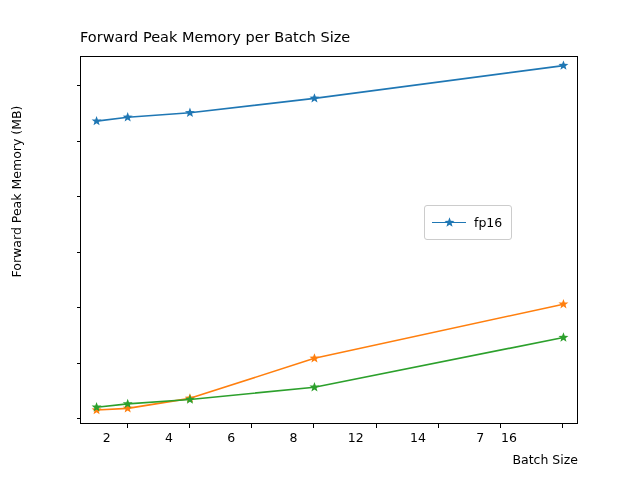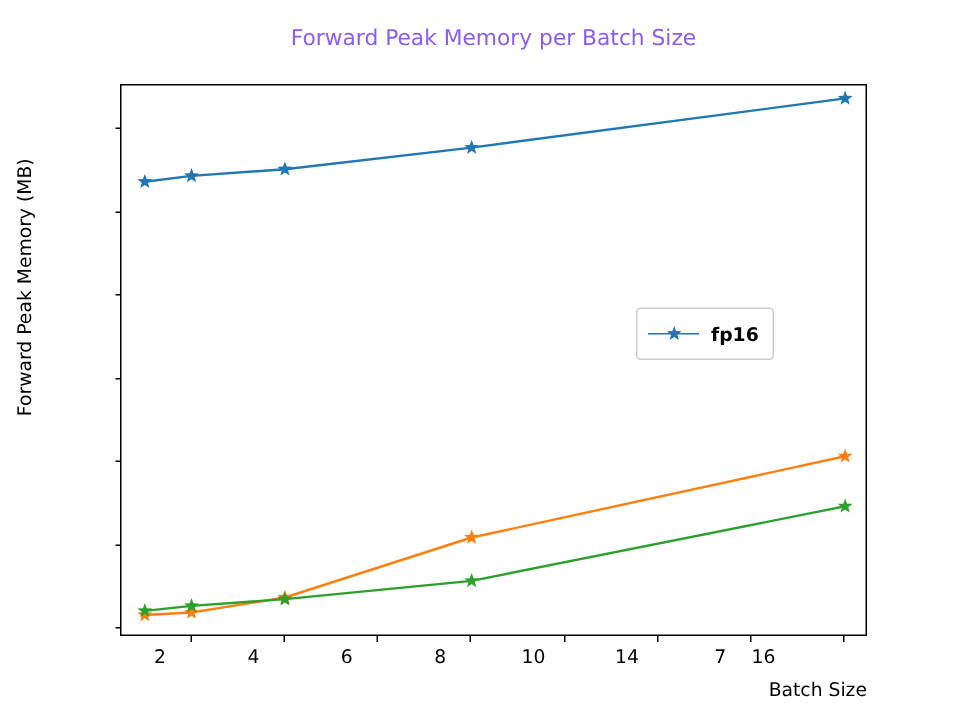--- a/index.html
+++ b/index.html
@@ -15,25 +15,25 @@
   }
   #figure {
     position: relative;
     width: 640px;
     height: 480px;
     background: #ffffff;
   }
   #chart-title {
     position: absolute;
     left: 80px;
-    top: 18px;
-    width: 498px;
-    text-align: center;
+    top: 29px;
+    width: 498px;
+    text-align: left;
     font-size: 14.5px;
-    color: #8b5cf6;
+    color: #000000;
     white-space: nowrap;
   }
   #plot-area {
     position: absolute;
     left: 80px;
     top: 56px;
     width: 498px;
     height: 368px;
     border: 1.1px solid #000000;
     box-sizing: border-box;
@@ -101,21 +101,20 @@
     background: #ffffff;
     border: 1px solid #cccccc;
     border-radius: 3px;
     padding: 6px 9px 6px 7px;
     box-sizing: border-box;
   }
   .legend-row {
     display: flex;
     align-items: center;
     height: 21px;
-    font-weight: bold;
   }
   .legend-sample {
     width: 34px;
     height: 14px;
     position: relative;
     margin-right: 8px;
     flex: 0 0 auto;
   }
   .legend-line {
     position: absolute;
@@ -146,21 +145,21 @@
 
   <div id="ylabel">Forward Peak Memory (MB)</div>
   <div id="xlabel">Batch Size</div>
 
   <div id="ytick-labels"></div>
   <div id="xtick-labels">
       <div class="xtick-label" style="left: 126.688px;">2</div>
       <div class="xtick-label" style="left: 188.938px;">4</div>
       <div class="xtick-label" style="left: 251.188px;">6</div>
       <div class="xtick-label" style="left: 313.438px;">8</div>
-      <div class="xtick-label" style="left: 375.688px;">10</div>
+      <div class="xtick-label" style="left: 375.688px;">12</div>
       <div class="xtick-label" style="left: 437.938px;">14</div>
       <div class="xtick-label" style="left: 500.188px;">7</div>
       <div class="xtick-label" style="left: 529px;">16</div>
     </div>
   <div id="tick-marks">
       <div class="tick-mark-y" style="top: 418.445px;"></div>
       <div class="tick-mark-y" style="top: 362.898px;"></div>
       <div class="tick-mark-y" style="top: 307.351px;"></div>
       <div class="tick-mark-y" style="top: 251.804px;"></div>
       <div class="tick-mark-y" style="top: 196.257px;"></div>

